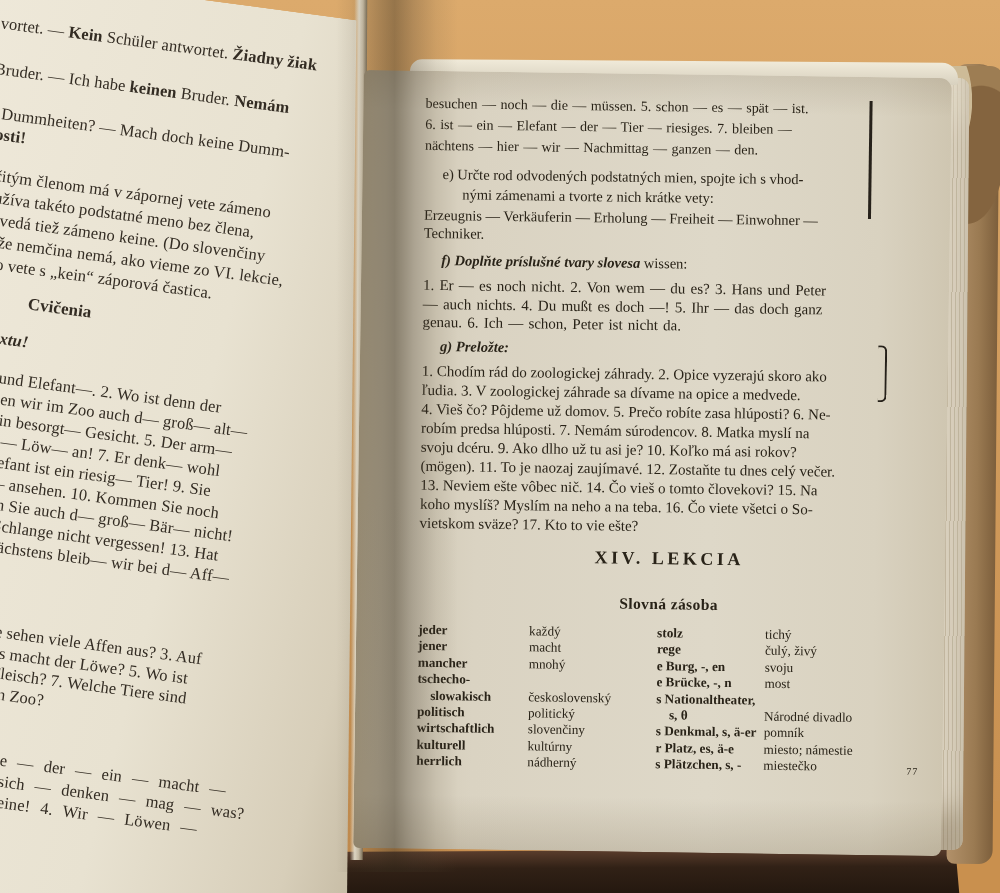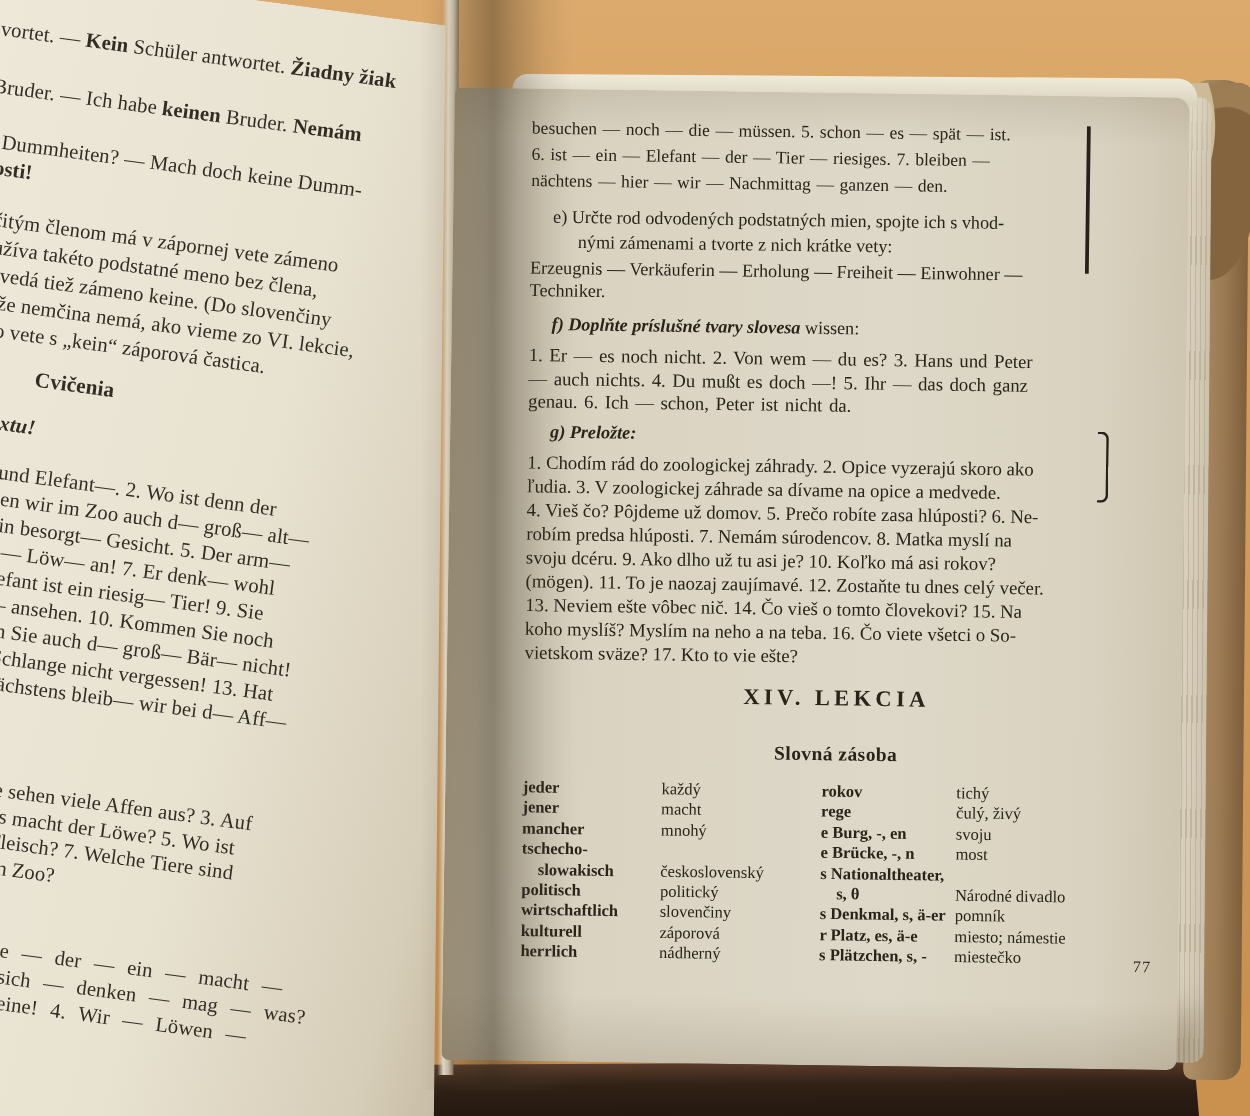--- a/index.html
+++ b/index.html
@@ -77,21 +77,21 @@
   .rp-lesson{top:474px;text-align:center;font-weight:bold;font-size:18px;letter-spacing:3.5px;}
   .rp-vtitle{top:521px;text-align:center;font-weight:bold;font-size:15.5px;letter-spacing:.4px;}
   .rp-table{top:551px;font-size:13.2px;}
   .vrow{position:relative;height:16.4px;white-space:nowrap;}
   .vrow div{position:absolute;top:0;white-space:nowrap;}
   .vc1{left:0;font-weight:bold;}
   .vc2{left:111px;}
   .vc3{left:239px;font-weight:bold;}
   .vc4{left:347px;}
   .ind{padding-left:13px;}
-  .rp-pagenum{position:absolute;left:552px;top:688px;font-size:13px;letter-spacing:1px;}
+  .rp-pagenum{position:absolute;left:552px;top:688px;font-size:10px;letter-spacing:1px;}
   .mark-line{position:absolute;left:506px;top:24px;width:2.5px;height:118px;background:#26211a;}
   .mark-bracket{position:absolute;left:518px;top:268px;width:9px;height:57px;
       border-top:2.5px solid #26211a;border-right:2.5px solid #26211a;border-bottom:2.5px solid #26211a;
       border-radius:0 6px 6px 0;}
 
   
   .s0{font-weight:normal;font-style:normal;}
   .s1{font-weight:bold;}
   .s3{font-weight:bold;font-style:italic;}
 
@@ -192,21 +192,21 @@
           <div class="ln">13. Neviem ešte vôbec nič. 14. Čo vieš o tomto človekovi? 15. Na</div>
           <div class="ln">koho myslíš? Myslím na neho a na teba. 16. Čo viete všetci o So-</div>
           <div class="ln">vietskom sväze? 17. Kto to vie ešte?</div>
         </div>
       <div class="rp-block rp-lesson">XIV. LEKCIA</div>
       <div class="rp-block rp-vtitle">Slovná zásoba</div>
       <div class="rp-block rp-table">
           <div class="vrow">
             <div class="vc1">jeder</div>
             <div class="vc2">každý</div>
-            <div class="vc3">rokov</div>
+            <div class="vc3">stolz</div>
             <div class="vc4">tichý</div>
           </div>
           <div class="vrow">
             <div class="vc1">jener</div>
             <div class="vc2">macht</div>
             <div class="vc3">rege</div>
             <div class="vc4">čulý, živý</div>
           </div>
           <div class="vrow">
             <div class="vc1">mancher</div>
@@ -233,21 +233,21 @@
             <div class="vc4">Národné divadlo</div>
           </div>
           <div class="vrow">
             <div class="vc1">wirtschaftlich</div>
             <div class="vc2">slovenčiny</div>
             <div class="vc3">s Denkmal, s, ä-er</div>
             <div class="vc4">pomník</div>
           </div>
           <div class="vrow">
             <div class="vc1">kulturell</div>
-            <div class="vc2">záporová</div>
+            <div class="vc2">kultúrny</div>
             <div class="vc3">r Platz, es, ä-e</div>
             <div class="vc4">miesto; námestie</div>
           </div>
           <div class="vrow">
             <div class="vc1">herrlich</div>
             <div class="vc2">nádherný</div>
             <div class="vc3">s Plätzchen, s, -</div>
             <div class="vc4">miestečko</div>
           </div>
         </div>

